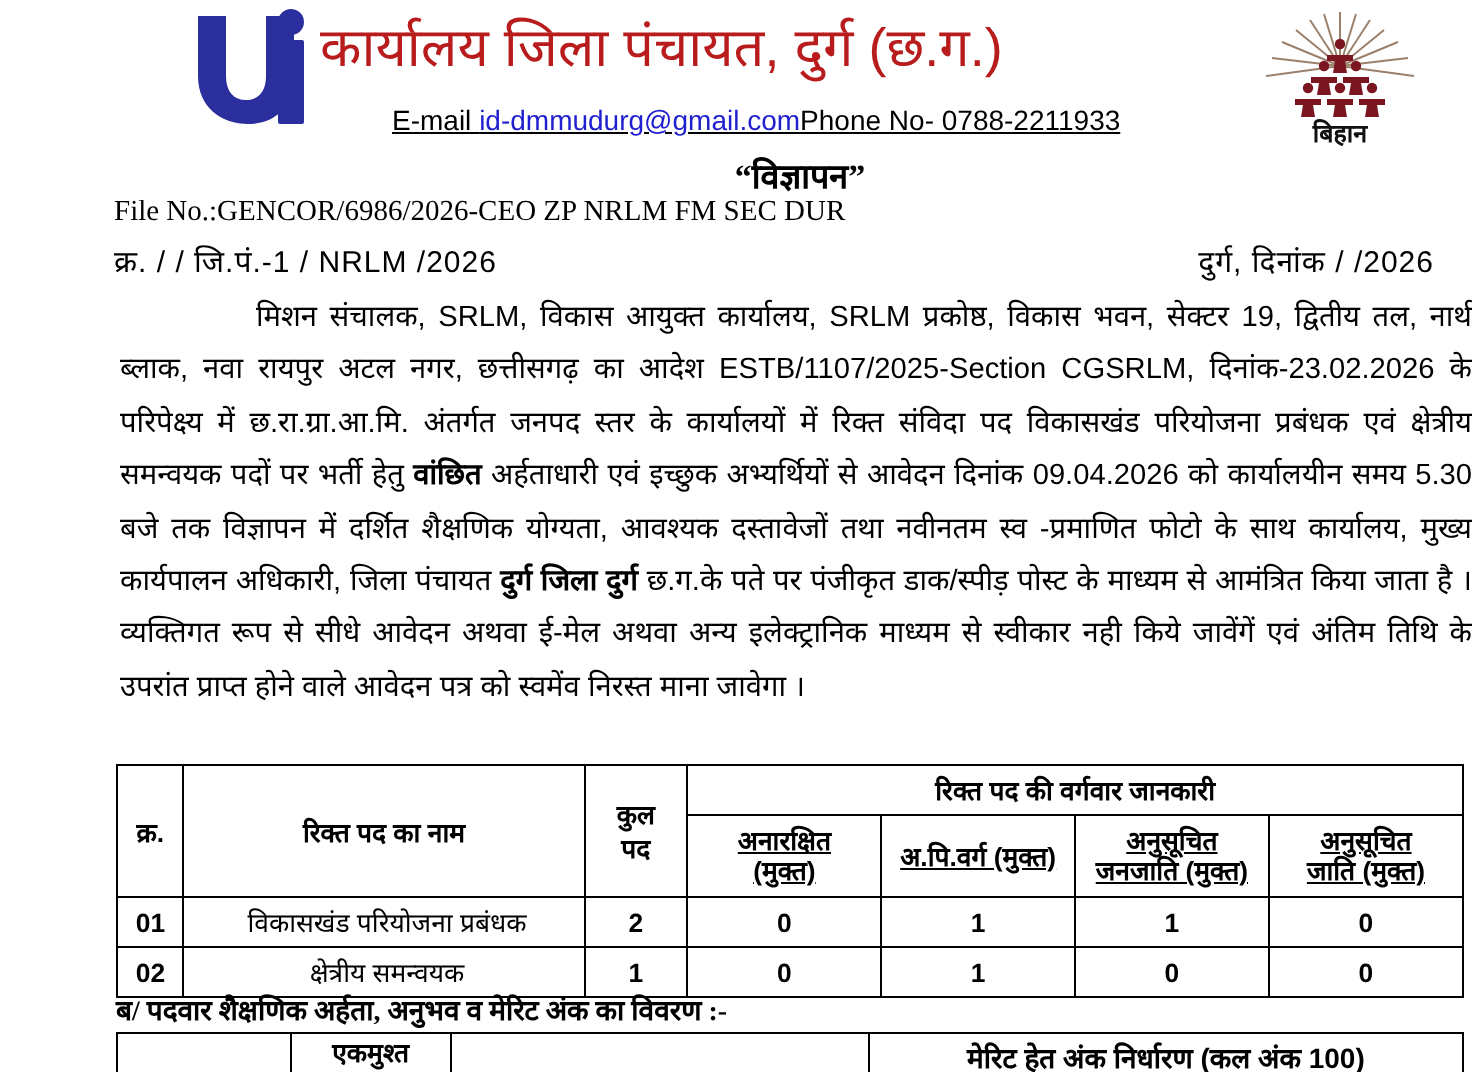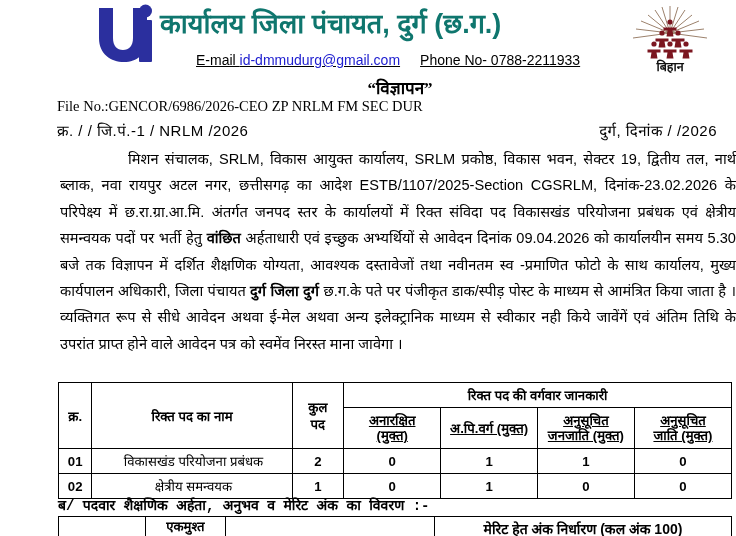--- a/index.html
+++ b/index.html
@@ -36,40 +36,40 @@
     width: 72px;
     height: 62px;
   }
   .logo-left svg { display: block; }
 
   .org-title {
     position: absolute;
     left: 160px;
     top: 6px;
     font-family: "Liberation Sans", "DejaVu Sans", sans-serif;
-    font-weight: bold;
+    font-weight: normal;
     font-size: 27px;
     line-height: 36px;
     letter-spacing: 0px;
     white-space: nowrap;
-    color: #0f766e;
+    color: #b91c1c;
   }
 
   .contact-line {
     position: absolute;
     left: 196px;
     top: 52px;
     font-family: "Liberation Sans", "DejaVu Sans", sans-serif;
     font-size: 14px;
     white-space: nowrap;
     text-decoration: underline;
   }
   .contact-line .email-label { color: #000; }
   .contact-line .email-addr { color: #2020d0; }
-  .contact-line .phone { color: #000; padding-left: 20px; }
+  .contact-line .phone { color: #000; }
 
   .logo-right {
     position: absolute;
     left: 627px;
     top: 5px;
     width: 86px;
     height: 68px;
   }
   .logo-right svg { display: block; }
 
@@ -189,21 +189,21 @@
     height: 22px;
   }
   .cell-num { font-weight: bold; height: 22px; }
   .cell-sn  { font-weight: bold; margin-left: 44px; }
 
   
   .section-b-label {
     position: absolute;
     left: 58px;
     top: 495px;
-    font-family: Liberation Mono, monospace;
+    font-family: Liberation Serif, serif;
     font-weight: bold;
     font-size: 14px;
   }
 
   .table-b {
     position: absolute;
     left: 58px;
     top: 516px;
     width: 674px;
     border-collapse: collapse;

